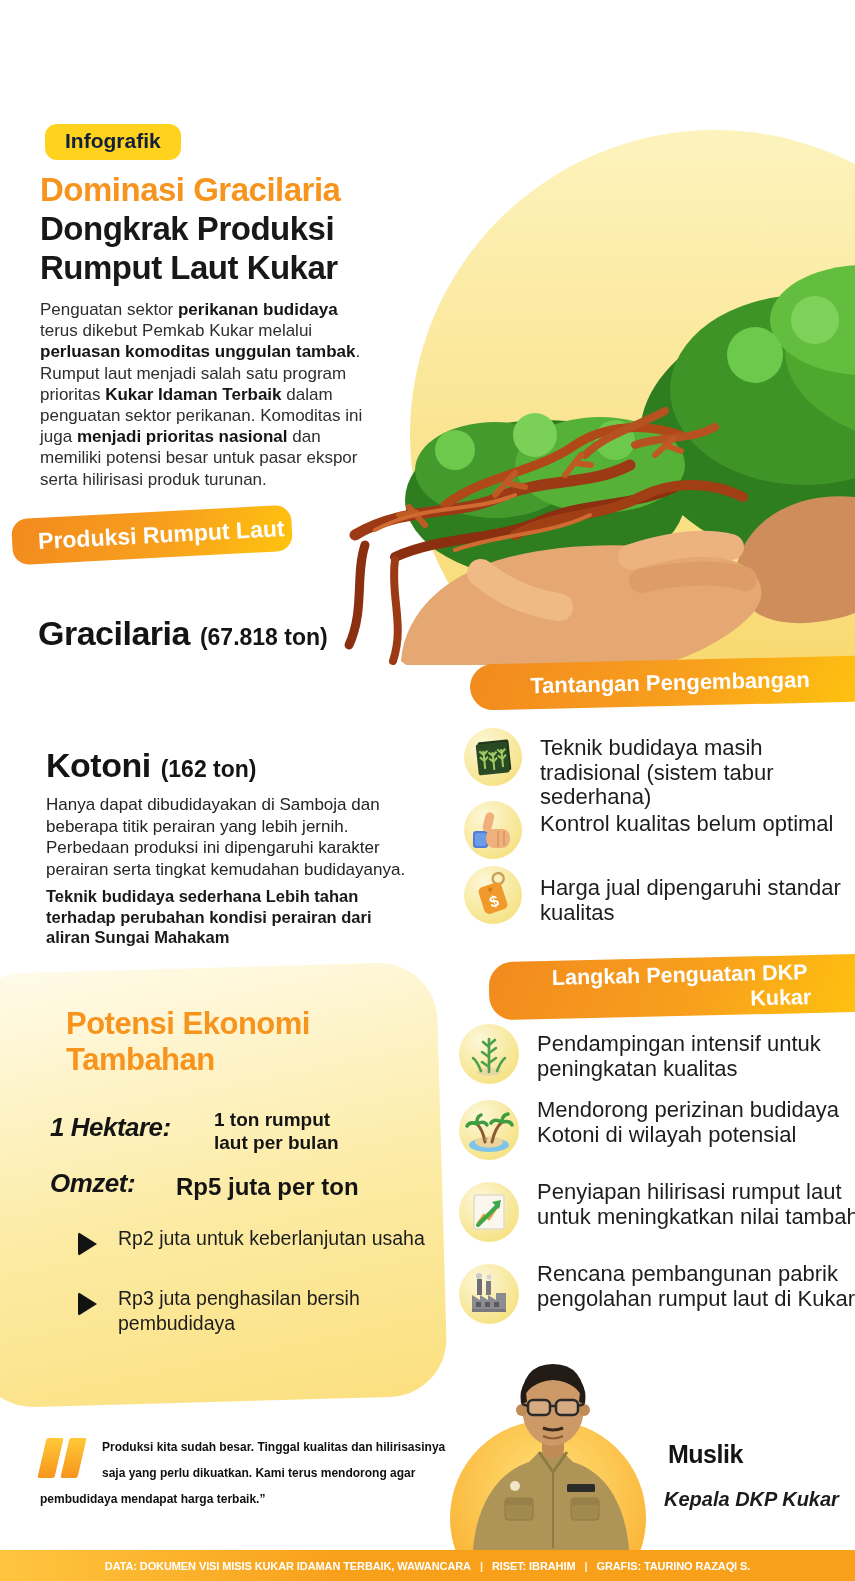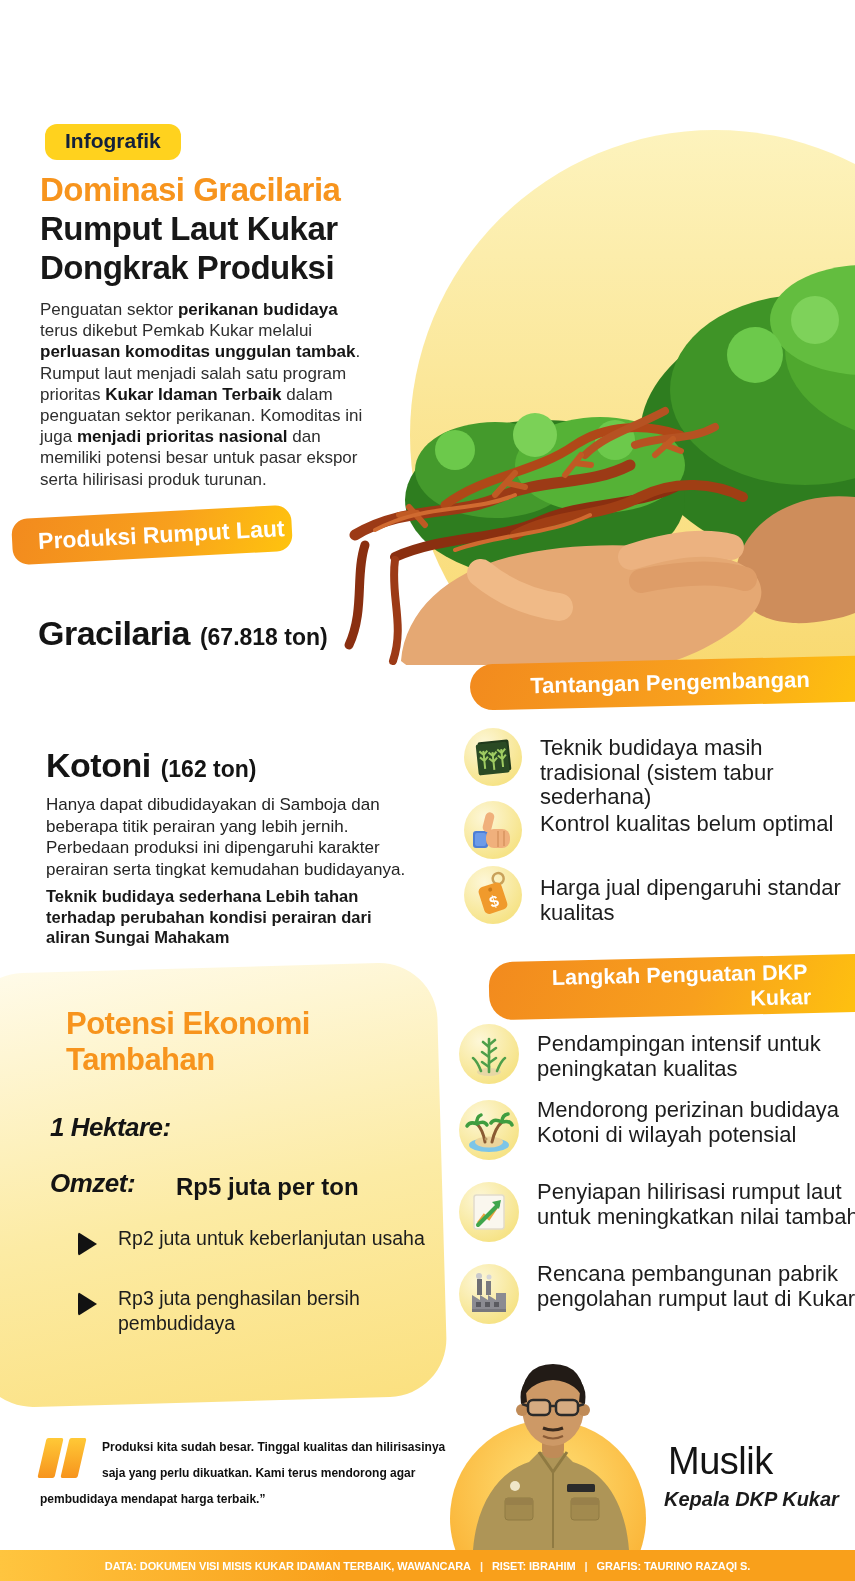--- a/index.html
+++ b/index.html
@@ -66,21 +66,21 @@
     border-bottom:12px solid transparent;border-radius:3px;}
   .bullet-text{font-size:19.5px;line-height:25px;color:#1D1D1D;}
 
   
   .quote{left:40px;top:1434px;width:412px;font-size:12px;line-height:26px;font-weight:bold;color:#101010;}
   .qmarks{float:left;width:50px;height:42px;margin:4px 10px 0 2px;display:flex;gap:6px;}
   .qbar{width:17px;height:40px;transform:skewX(-13deg);border-radius:2px;
     background:linear-gradient(180deg,#FFC937 0%,#F7941D 100%);}
 
   
-  .muslik-name{left:668px;top:1440px;font-size:38px;font-weight:400;letter-spacing:-.5px;color:#141414;}
+  .muslik-name{left:668px;top:1440px;font-size:25px;font-weight:700;letter-spacing:-.5px;color:#141414;}
   .muslik-role{left:664px;top:1488px;font-size:20px;font-weight:700;font-style:italic;color:#1B1B1B;}
 
   
   .footer-bar{left:0;top:1550px;width:855px;height:31px;z-index:6;
     background:linear-gradient(90deg,#FFC53F 0%,#F9A01B 40%,#F9A01B 100%);
     display:flex;align-items:center;justify-content:center;gap:9px;
     font-size:11px;font-weight:bold;color:#fff;letter-spacing:-.1px;}
   .fsep{opacity:.9;}
 </style>
 </head>
@@ -140,22 +140,22 @@
       <path d="M40,425 C90,398 138,408 180,390" stroke="#D06A30" stroke-width="4"></path>
       <path d="M120,445 C168,428 214,430 255,410" stroke="#D06A30" stroke-width="4"></path>
     </g>
   </svg>
 
 
   <div class="abs tag-badge">Infografik</div>
 
   <div class="abs main-title">
     <span class="title-orange">Dominasi Gracilaria</span>
+    <span class="title-dark">Dongkrak Produksi</span>
     <span class="title-dark">Rumput Laut Kukar</span>
-    <span class="title-dark">Dongkrak Produksi</span>
   </div>
 
   <div class="abs intro">
     <span>Penguatan sektor </span><span class="b">perikanan budidaya</span><span> terus dikebut Pemkab Kukar melalui </span><span class="b">perluasan komoditas unggulan tambak</span><span>. Rumput laut menjadi salah satu program prioritas </span><span class="b">Kukar Idaman Terbaik</span><span> dalam penguatan sektor perikanan. Komoditas ini juga </span><span class="b">menjadi prioritas nasional</span><span> dan memiliki potensi besar untuk pasar ekspor serta hilirisasi produk turunan.</span>
   </div>
 
   <div class="abs gbadge produksi-badge">Produksi Rumput Laut</div>
 
   <div class="abs species-h grac-h">
     <span class="species-name">Gracilaria</span>
@@ -211,20 +211,21 @@
     </svg>
   </div>
   <div class="abs item-text" style="left:540px;top:876px;width:308px;">Harga jual dipengaruhi standar kualitas</div>
 
   <div class="abs potensi-panel"></div>
   <div class="abs potensi-title">
     <span style="display:block">Potensi Ekonomi</span>
     <span style="display:block">Tambahan</span>
   </div>
   <div class="abs p-label" style="left:50px;top:1112px;">1 Hektare:</div>
+  <div class="abs p-value" style="left:214px;top:1108px;width:150px;font-size:19px;line-height:23px;">1 ton rumput laut per bulan</div>
   <div class="abs p-label" style="left:50px;top:1168px;">Omzet:</div>
   <div class="abs p-value" style="left:176px;top:1173px;font-size:24px;">Rp5 juta per ton</div>
 
   <div class="abs tri" style="left:78px;top:1232px;"></div>
   <div class="abs bullet-text" style="left:118px;top:1226px;width:310px;">Rp2 juta untuk keberlanjutan usaha</div>
   <div class="abs tri" style="left:78px;top:1292px;"></div>
   <div class="abs bullet-text" style="left:118px;top:1286px;width:310px;">Rp3 juta penghasilan bersih pembudidaya</div>
 
   <div class="abs gbadge langkah-badge">
     <span class="l1">Langkah Penguatan DKP</span>

